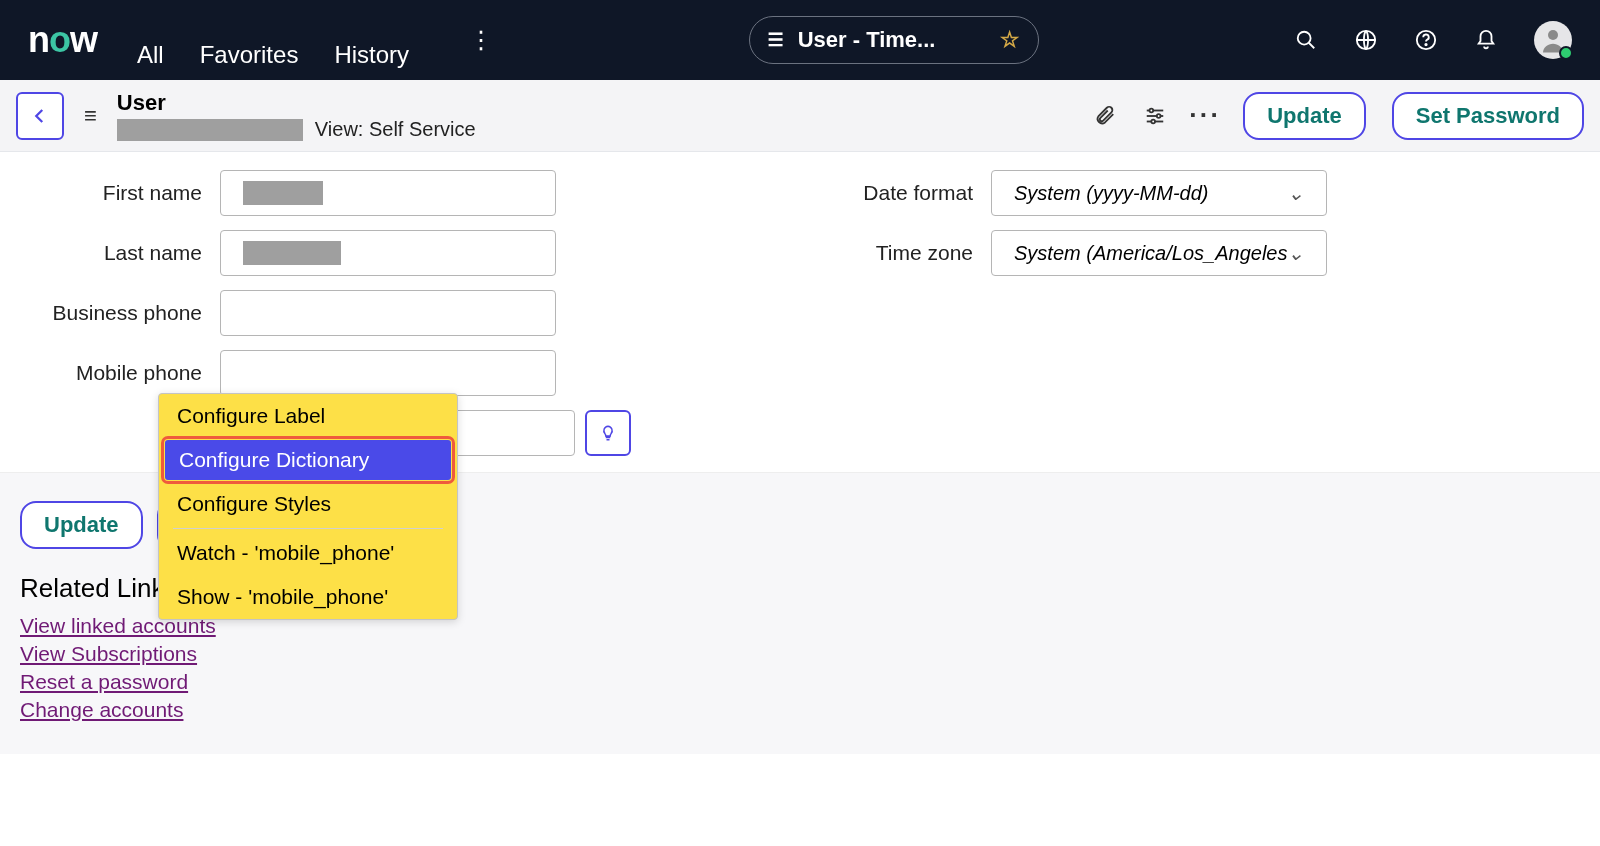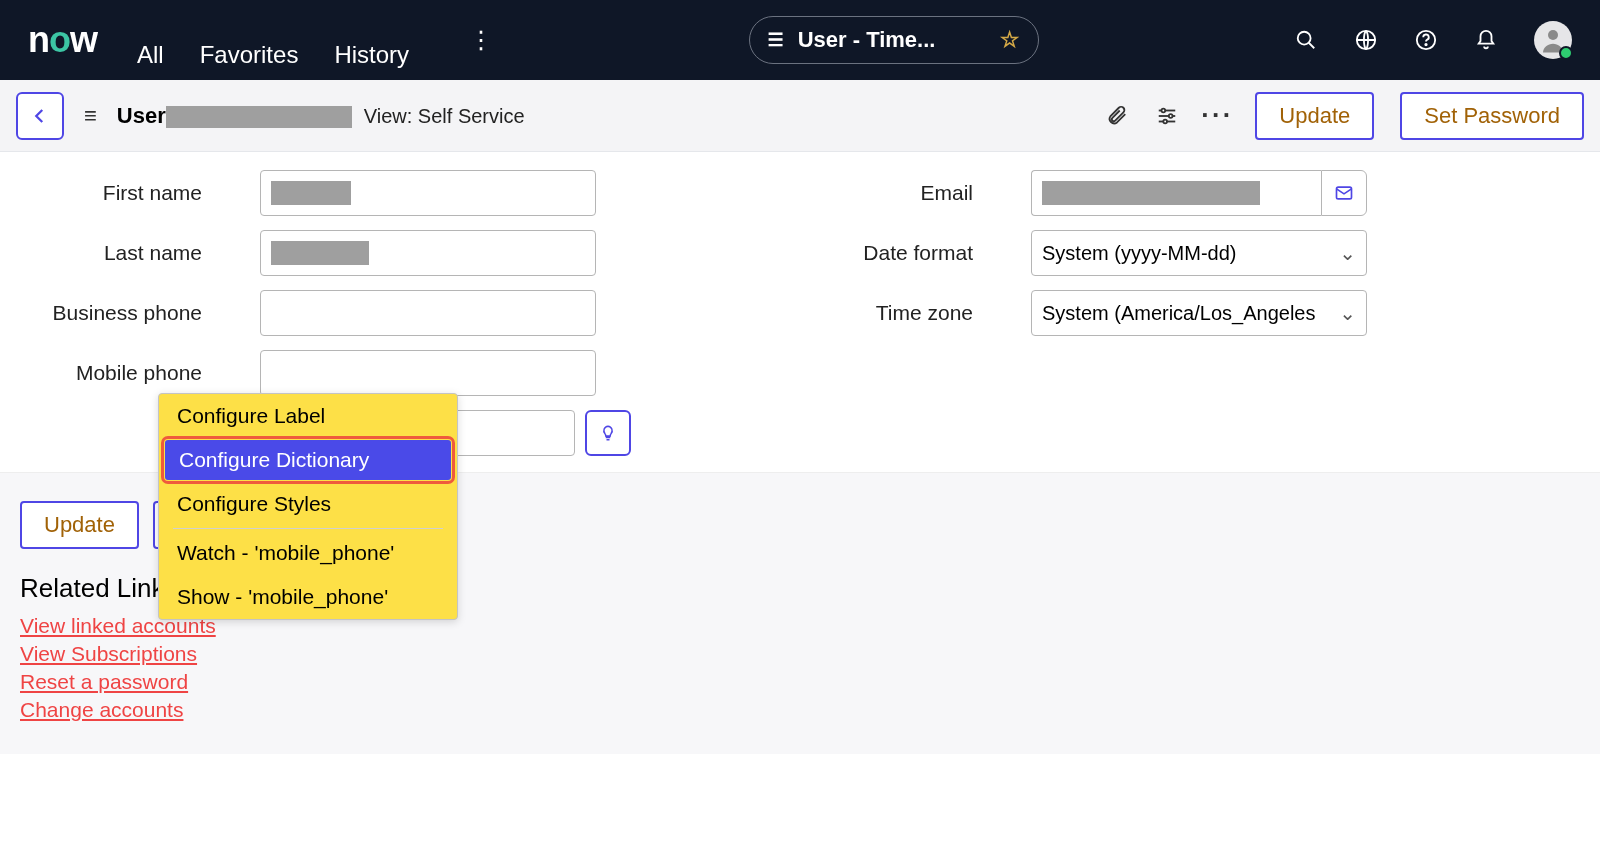--- a/index.html
+++ b/index.html
@@ -21,55 +21,55 @@
     .nav-right { display: flex; gap: 36px; align-items: center; }
     .nav-icon { width: 24px; height: 24px; display:flex; justify-content:center; align-items:center;}
     .avatar { width: 38px; height: 38px; border-radius: 50%; background: #e6e6e8; position: relative; display:flex; align-items:center; justify-content:center; }
     .avatar::after { content:''; position:absolute; right:-1px; bottom:-1px; width:10px; height:10px; background:#2ecc71; border-radius:50%; border:2px solid #0f1727;}
     .avatar svg { width:30px; height:30px;}
 
     
     .subheader { background: #f4f4f6; height: 72px; border-bottom: 1px solid #e5e7eb; display: flex; align-items: center; padding: 0 16px; gap: 20px; }
     .back-btn { width: 48px; height: 48px; border: 2px solid #4f46e5; border-radius: 6px; background: #fff; display:flex; justify-content:center; align-items:center; color:#4f46e5; cursor:pointer;}
     .menu-toggle { font-size: 22px; color:#333; cursor:pointer;}
-    .header-title-block { display:flex; flex-direction:row; }
+    .header-title-block { display:flex; flex-direction:column; }
     .header-title { font-size: 22px; font-weight:700;}
     .header-sub { display:flex; align-items:center; gap:12px; margin-top:2px;}
     .redacted { background:#9f9f9f; height:22px; width:186px;}
     .view-label { font-size:20px; color:#222;}
     .subheader-right { margin-left:auto; display:flex; align-items:center; gap:26px;}
     .sh-icon { color:#333; cursor:pointer; width:24px; height:24px; display:flex; align-items:center; justify-content:center; }
     .sh-dots { font-size: 26px; font-weight:bold; letter-spacing:2px;}
-    .btn { border: 2px solid #4f46e5; color:#a16207; background:#fff; border-radius:4px; height:48px; padding: 0 22px; font-size:22px; font-weight:400; cursor:pointer;}
+    .btn { border: 2px solid #4f46e5; color:#0f766e; background:#fff; border-radius:16px; height:48px; padding: 0 22px; font-size:22px; font-weight:700; cursor:pointer;}
 
     
     .form-area { padding: 18px 20px 0 20px; display:flex; gap: 160px;}
     .col { flex:0 0 540px; }
-    .row { display:flex; align-items:center; margin-bottom:14px;gap:40px; }
+    .row { display:flex; align-items:center; margin-bottom:14px; }
     .label { width: 200px; text-align:right; padding-right:18px; font-size:21px; color:#222;}
-    .input { height:46px; border:1px solid #b5b5b5; border-radius:4px; width:336px; padding: 0 10px; font-size:18px; display:flex; align-items:center;}
+    .input { height:46px; border:1px solid #b5b5b5; border-radius:4px; width:336px; padding: 0 22px; font-size:18px; display:flex; align-items:center;font-style:italic;}
     .input .redact { background:#9f9f9f; height:24px;}
     .select { display:flex; justify-content:space-between; align-items:center; font-size:20px;}
     .select .chev { color:#555; }
     .icon-btn { width:46px; height:46px; border:2px solid #4f46e5; border-radius:6px; margin-left:10px; display:flex; justify-content:center; align-items:center; color:#4f46e5; cursor:pointer;}
     .email-group { display:flex; }
     .email-group .input { border-radius:4px 0 0 4px; border-right:none; }
     .email-group .icon-btn { border-radius:0 6px 6px 0; margin-left:0; border-left: 1px solid #b5b5b5; border-color:#b5b5b5; border-width:1px; color:#4f46e5;}
     .col2 .label { width:200px;}
     .col2 .input, .col2 .select { width: 336px; }
 
     
     .extra-row { margin-left: 219px; display:flex; align-items:center; margin-bottom:16px;}
     .extra-row .input { width: 336px; }
 
     
     .bottom { background:#f7f7f9; padding:28px 20px; border-top:1px solid #eee;}
     .bottom-btns { display:flex; gap:14px; margin-bottom:24px;}
     .related-title { font-size:26px; font-weight:500; margin-bottom:10px;}
-    .related-link { display:block; color:#ef4444; text-decoration:underline; font-size:21px; margin-bottom:4px; cursor:pointer;}
+    .related-link { display:block; color:#701a75; text-decoration:underline; font-size:21px; margin-bottom:4px; cursor:pointer;}
 
     
     .ctx { position:absolute; left:158px; top:393px; width:300px; background:#fde047; border:1px solid #c4c4c4; border-radius:4px; box-shadow:0 2px 8px rgba(0,0,0,0.15); z-index:100;}
     .ctx-item { padding: 10px 18px; font-size:21px; cursor:pointer;}
     .ctx-item.highlight { background:#4a4ae8; color:#fff; border-radius:3px; margin:2px 6px; padding:8px 14px; position:relative; outline:3px solid #ef5a3c; outline-offset:1px;}
     .ctx-divider { height:1px; background:#d0d0d0; margin:2px 14px;}
     
     svg { display:block; }
   </style>
 </head>
@@ -191,34 +191,20 @@
       <div class="icon-btn">
         <svg viewBox="0 0 24 24" width="18" height="18" fill="none" stroke="#4f46e5" stroke-width="2">
             <path d="M9 18h6M10 21h4M12 3a6 6 0 0 0-4 10c1 1 1 2 1 3h6c0-1 0-2 1-3a6 6 0 0 0-4-10z"></path>
           </svg>
       </div>
     </div>
   </div>
 
   <div class="col col2">
     <div class="row">
-      <span class="label">Email</span>
-      <div class="email-group">
-        <div class="input" style="width:290px;">
-            <div class="redact" style="width:218px;"></div>
-          </div>
-        <div class="icon-btn">
-          <svg viewBox="0 0 24 24" width="20" height="20" fill="none" stroke="#4f46e5" stroke-width="2">
-              <rect x="3" y="5" width="18" height="14" rx="2"></rect>
-              <polyline points="3 7 12 13 21 7"></polyline>
-            </svg>
-        </div>
-      </div>
-    </div>
-    <div class="row">
       <span class="label">Date format</span>
       <div class="input select">
         <span>System (yyyy-MM-dd)</span>
         <span class="chev">⌄</span>
       </div>
     </div>
     <div class="row">
       <span class="label">Time zone</span>
       <div class="input select">
         <span style="white-space:nowrap; overflow:hidden;">System (America/Los_Angeles</span>

